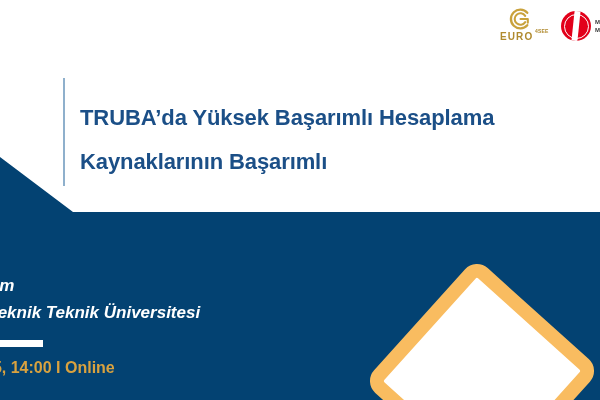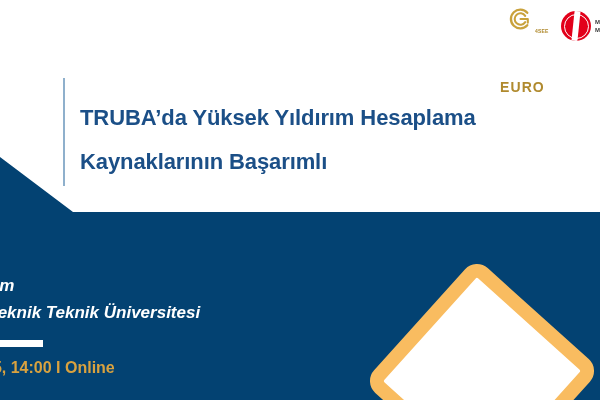--- a/index.html
+++ b/index.html
@@ -111,25 +111,24 @@
     width: 52px; height: 40px;
   }
   .logo-euro .mark {
     position: absolute;
     left: 8px; top: 0px;
     width: 26px; height: 26px;
   }
   .logo-euro .word {
     position: absolute;
     left: 1px; top: 25px;
-    font-size: 14px;
+    font-size: 10px;
     font-weight: bold;
     letter-spacing: 1.1px;
     color: #b08a2e;
-    margin-top: 48px;
   }
   .logo-euro .sup {
     position: absolute;
     left: 36px; top: 22px;
     font-size: 5px;
     font-weight: bold;
     letter-spacing: 0.2px;
     color: #b08a2e;
   }
   .logo-metu {
@@ -175,21 +174,21 @@
 <div id="poster">
 
   <div class="bg-white"></div>
   <div class="bg-navy"></div>
 
   <div class="rot-square"></div>
 
   <div class="title-rule"></div>
 
   <div class="title-block">
-    <div class="title-line">TRUBA’da Yüksek Yıldırım Hesaplama</div>
+    <div class="title-line">TRUBA’da Yüksek Başarımlı Hesaplama</div>
     <div class="title-line">Kaynaklarının Başarımlı</div>
   </div>
 
   <div class="speaker-block">
     <div class="speaker-name">Yıldırım</div>
     <div class="speaker-affil">oğu Teknik Teknik Üniversitesi</div>
   </div>
 
   <div class="rule-bar"></div>
 

